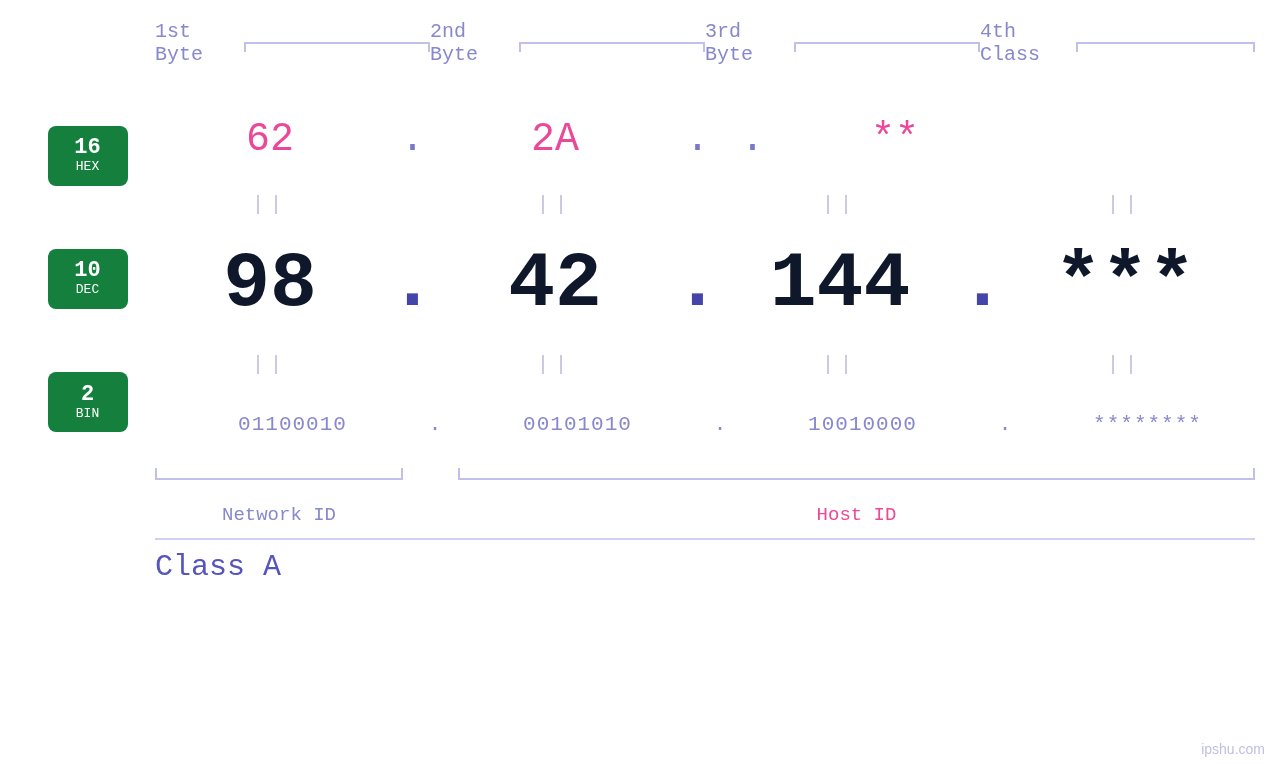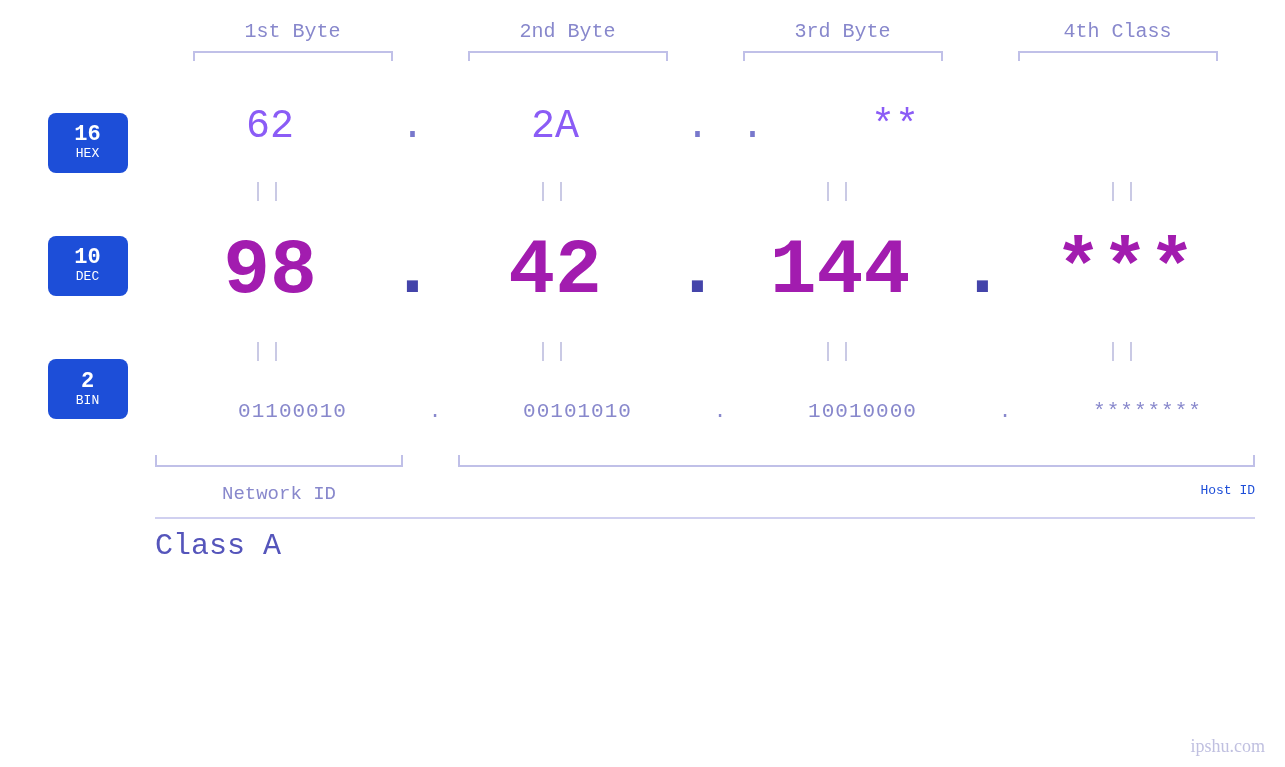--- a/index.html
+++ b/index.html
@@ -7,21 +7,21 @@
     body {
       width: 1285px;
       height: 767px;
       background: #ffffff;
       font-family: 'Courier New', Courier, monospace;
       overflow: hidden;
       position: relative;
     }
 
     .label-badge {
-      background: #1d4ed8;
+      background: #15803d;
       color: white;
       border-radius: 8px;
       width: 80px;
       height: 60px;
       display: flex;
       flex-direction: column;
       align-items: center;
       justify-content: center;
     }
 
@@ -34,23 +34,23 @@
     .label-badge .base {
       font-size: 13px;
       line-height: 1.2;
     }
 
     
     .footer {
       position: absolute;
       bottom: 10px;
       right: 20px;
-      font-size: 18px;
+      font-size: 14px;
       color: #c0c0e0;
-      font-family: Liberation Serif, serif;
+      font-family: Liberation Sans, sans-serif;
     }
 
     
     .full-layout {
       display: flex;
       flex-direction: column;
       width: 1285px;
       height: 767px;
       position: relative;
       padding: 20px 0 0 0;
@@ -59,21 +59,20 @@
     
     .top-section {
       display: flex;
       margin-left: 155px;
       width: 1100px;
     }
 
     .top-byte-col {
       width: 275px;
       display: flex;
-      flex-direction: column;
       align-items: center;
     }
 
     .top-byte-label {
       font-size: 20px;
       color: #8888cc;
       margin-bottom: 8px;
     }
 
     .top-bracket {
@@ -129,24 +128,24 @@
     .cell {
       width: 230px;
       text-align: center;
     }
 
     .sep {
       width: 55px;
       text-align: center;
     }
 
-    .cell.hex { font-size: 40px; color: #8b5cf6; }
+    .cell.hex { font-size: 40px; color: #ec4899; }
     .sep.hex { font-size: 40px; color: #7878cc; }
 
-    .cell.dec { font-size: 78px; font-weight: bold; color: #a21caf; }
+    .cell.dec { font-size: 78px; font-weight: bold; color: #0f172a; }
     .sep.dec { font-size: 78px; font-weight: bold; color: #4444aa; }
 
     .cell.bin { font-size: 21px; color: #8888cc; letter-spacing: 1px; }
     .sep.bin { font-size: 21px; color: #8888cc; }
 
     .cell.eq { font-size: 20px; color: #c0c0e0; letter-spacing: 6px; }
     .sep.eq { font-size: 20px; color: #c0c0e0; }
 
     
     .bottom-section {
@@ -178,40 +177,40 @@
     .b-host {
       flex: 1;
       height: 12px;
       border-bottom: 2px solid #c0c0e8;
       border-left: 2px solid #c0c0e8;
       border-right: 2px solid #c0c0e8;
     }
 
     .bottom-labels {
       display: flex;
-      margin-top: 14px;
+      margin-top: 22px;
     }
 
     .b-netlabel {
       width: 248px;
       text-align: center;
       font-size: 19px;
       color: #8888cc;
       font-family: 'Courier New', monospace;
     }
 
     .b-gaplabel {
       width: 55px;
     }
 
     .b-hostlabel {
       flex: 1;
-      text-align: right;
-      font-size: 13px;
-      color: #1d4ed8;
+      text-align: center;
+      font-size: 19px;
+      color: #ec4899;
       font-family: 'Courier New', monospace;
     }
 
     .class-section {
       margin-left: 155px;
       width: 1100px;
       display: flex;
       flex-direction: column;
       margin-top: 12px;
     }

